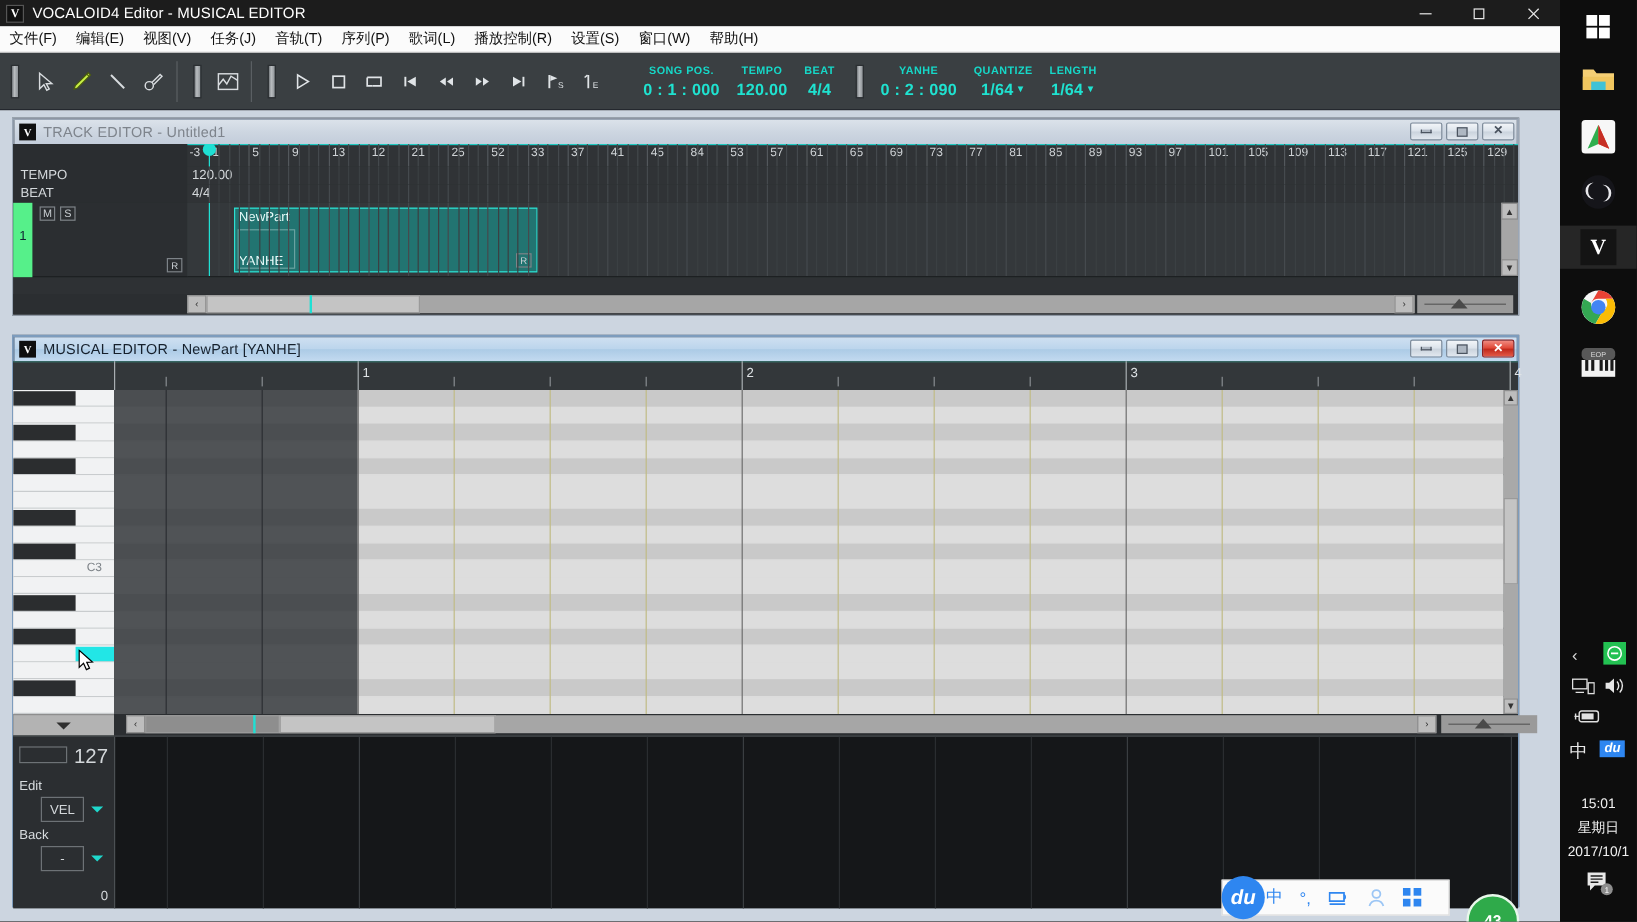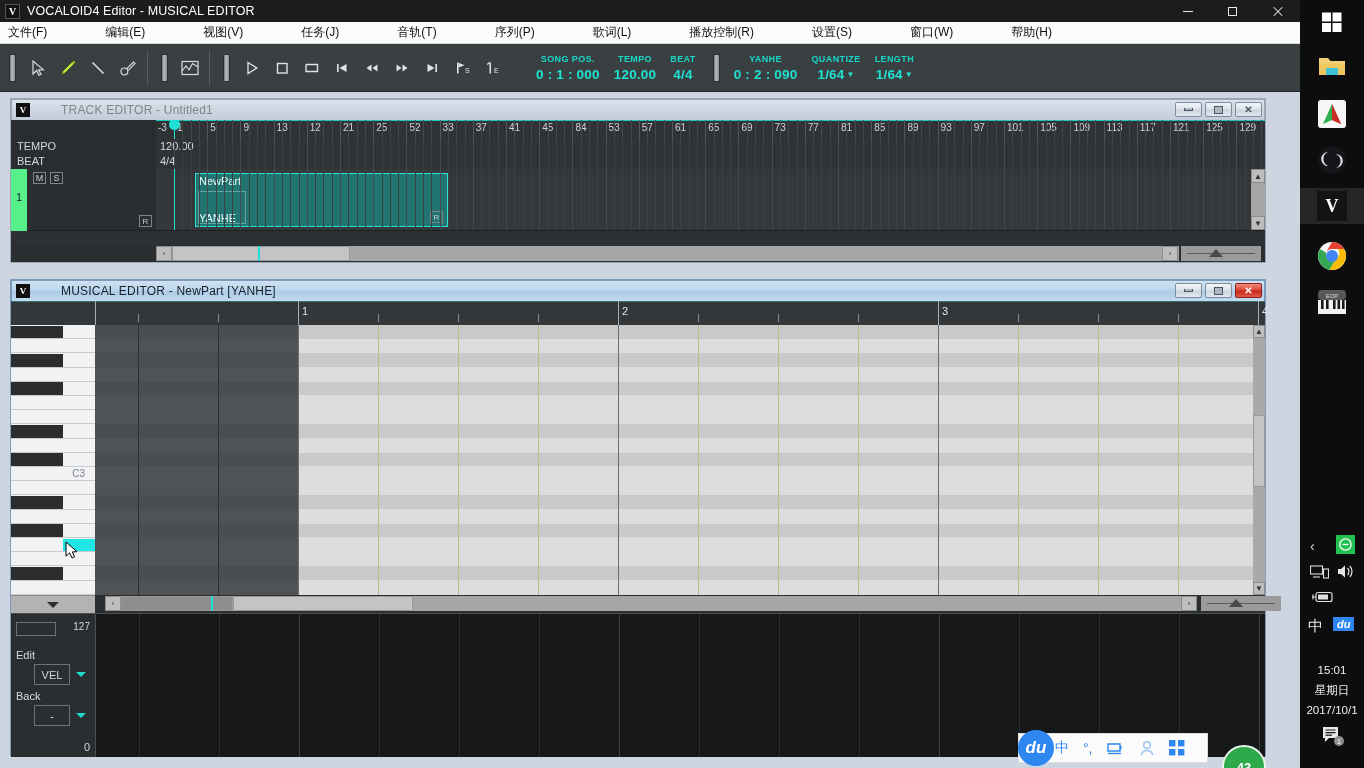--- a/index.html
+++ b/index.html
@@ -53,21 +53,20 @@
   }
   .wb-close:before { transform: rotate(45deg); }
   .wb-close:after  { transform: rotate(-45deg); }
 
   
   #menubar {
     position: absolute; left: 0; top: 22px; width: 1300px; height: 22px;
     background: #fbfbfb;
     display: flex; align-items: center;
     border-bottom: 1px solid #d8d8d8;
-    gap: 42px;
   }
   .menu-item {
     padding: 2px 8px; font-size: 12px; color: #111;
     cursor: default; white-space: nowrap;
   }
 
   
   #toolbar {
     position: absolute; left: 0; top: 44px; width: 1300px; height: 48px;
     background: #3a3f42;
@@ -123,21 +122,21 @@
   .cwin-title.active {
     background: linear-gradient(180deg,#cfe0f1 0%,#bcd5ec 48%,#accbe6 52%,#c3daf0 100%);
     border: 1px solid #7d9cbd; border-bottom: none;
   }
   .cwin-ico {
     width: 14px; height: 14px; background: #0f0f0f; color: #fff;
     font-size: 9px; font-weight: bold;
     display: flex; align-items: center; justify-content: center;
     margin-right: 6px; font-family: "Liberation Serif", serif;
   }
-  .cwin-label { font-size: 12px; letter-spacing: .2px; margin-left: 25px; }
+  .cwin-label { font-size: 12px; letter-spacing: .2px; }
   .cwin-label.inactive { color: #7e848c; }
   .cwin-label.active { color: #16202c; }
   .cwin-ctrls { position: absolute; right: 3px; top: 3px; display: flex; gap: 3px; }
   .cwb {
     width: 27px; height: 15px;
     border: 1px solid #7f8c9b; border-radius: 2px;
     background: linear-gradient(180deg,#f2f5f8 0%,#dde4ec 45%,#cbd4de 55%,#e2e8ef 100%);
     display: flex; align-items: center; justify-content: center;
   }
   .cwb.red {
@@ -285,21 +284,21 @@
   
   #me-ctrl {
     position: absolute; left: 0; top: 312px; width: 1254px; height: 143px;
     background: #2b2e31; border-top: 1px solid #4b5053;
   }
   #ctrl-left { position: absolute; left: 0; top: 0; width: 84px; height: 143px; background: #2b2e31; }
   .ctrl-numbox {
     position: absolute; left: 5px; top: 8px; width: 40px; height: 14px;
     border: 1px solid #6d7276; background: #2b2e31;
   }
-  .ctrl-max { position: absolute; right: 5px; top: 7px; font-size: 10px; color: #d3d7da; }
+  .ctrl-max { position: absolute; right: 5px; top: 7px; font-size: 17px; color: #d3d7da; }
   .ctrl-min { position: absolute; right: 5px; bottom: 4px; font-size: 11px; color: #d3d7da; }
   .ctrl-lbl { position: absolute; left: 5px; font-size: 11px; color: #d8dcdf; }
   .ctrl-dd {
     position: absolute; left: 23px; width: 36px; height: 21px;
     border: 1px solid #6d7276; color: #d3d7da; font-size: 11px;
     display: flex; align-items: center; justify-content: center;
   }
   .ctrl-arrow {
     position: absolute; width: 0; height: 0;
     border-left: 5px solid transparent; border-right: 5px solid transparent;

